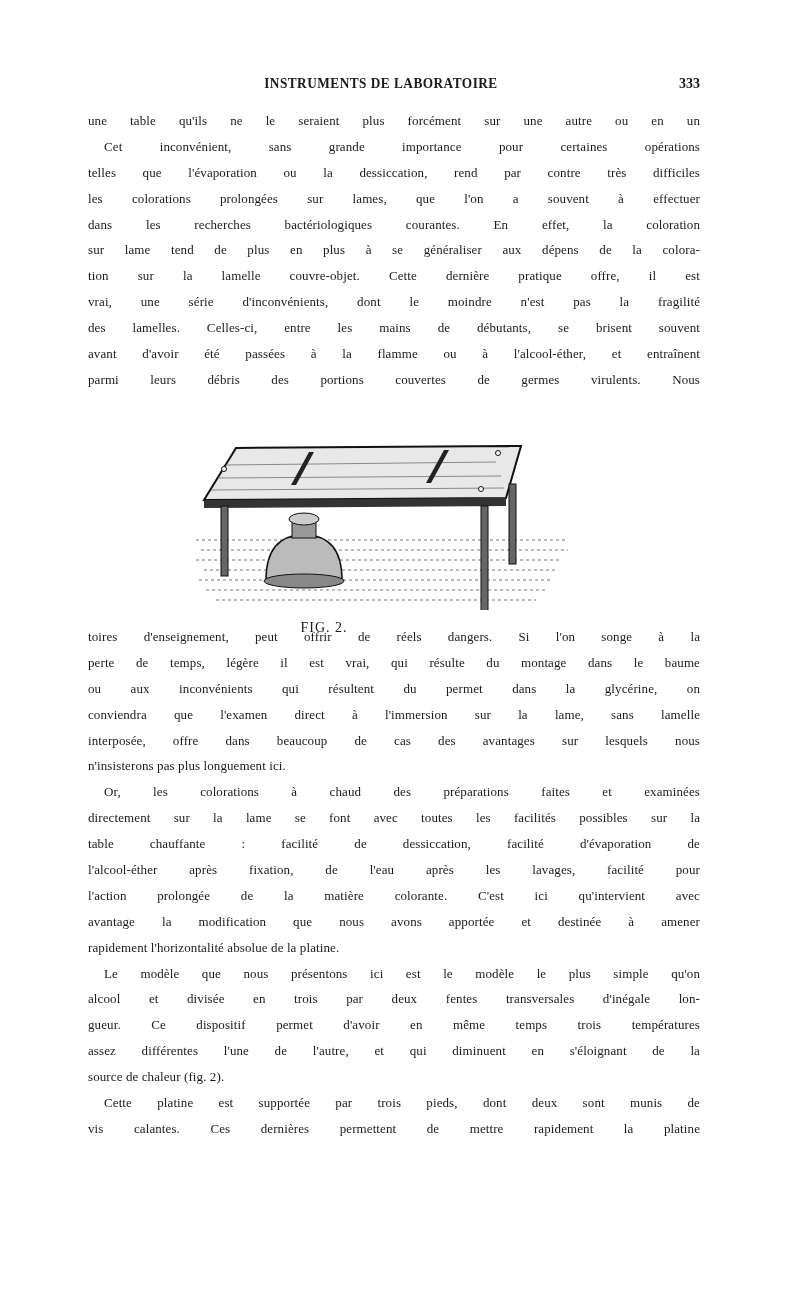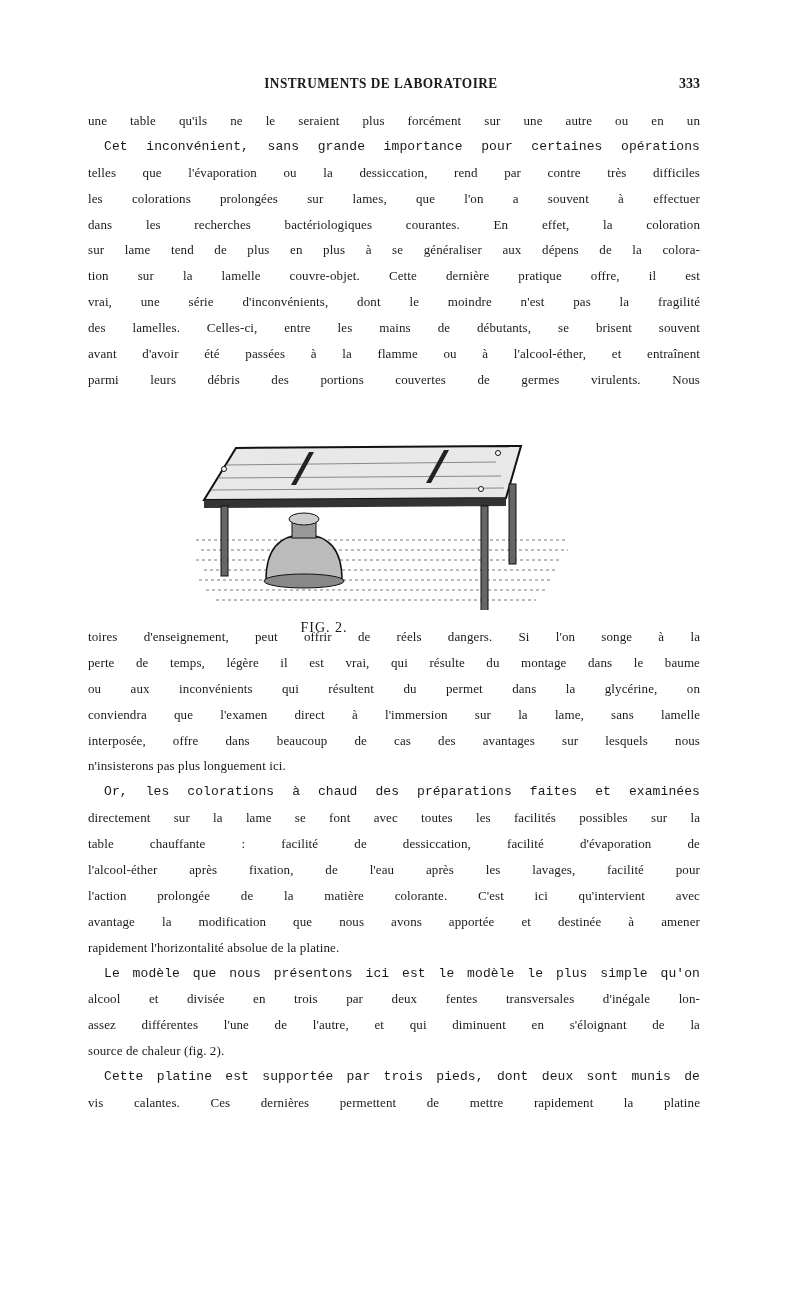--- a/index.html
+++ b/index.html
@@ -19,21 +19,21 @@
     position: absolute; right: 0; top: 0; font-size: 14px; font-weight: bold;
     font-family: "Liberation Serif", serif;
   }
   .block { position: absolute; left: 88px; width: 612px; }
   .line {
     display: block; height: 25.9px; line-height: 25.9px; font-size: 13px;
     white-space: nowrap; text-align: justify; text-align-last: justify;
     font-family: "Liberation Serif", serif; letter-spacing: 0.1px;
   }
   .line.last { text-align-last: left; }
-  .line.indent { padding-left: 16px; font-family: Liberation Mono, monospace; }
+  .line.indent { padding-left: 16px; }
   .figure { position: absolute; left: 196px; top: 440px; width: 380px; height: 170px; }
   .fig-caption {
     position: absolute; top: 620px; left: 0; width: 648px; text-align: center;
     font-size: 14px; letter-spacing: 1px; font-family: "Liberation Serif", serif;
   }
 </style>
 </head>
 <body>
 
 <div class="header">
@@ -101,17 +101,18 @@
     <span class="line last">n'insisterons pas plus longuement ici.</span>
     <span class="line indent">Or, les colorations à chaud des préparations faites et examinées</span>
     <span class="line">directement sur la lame se font avec toutes les facilités possibles sur la</span>
     <span class="line">table chauffante : facilité de dessiccation, facilité d'évaporation de</span>
     <span class="line">l'alcool-éther après fixation, de l'eau après les lavages, facilité pour</span>
     <span class="line">l'action prolongée de la matière colorante. C'est ici qu'intervient avec</span>
     <span class="line">avantage la modification que nous avons apportée et destinée à amener</span>
     <span class="line last">rapidement l'horizontalité absolue de la platine.</span>
     <span class="line indent">Le modèle que nous présentons ici est le modèle le plus simple qu'on</span>
     <span class="line">alcool et divisée en trois par deux fentes transversales d'inégale lon-</span>
+    <span class="line">gueur. Ce dispositif permet d'avoir en même temps trois températures</span>
     <span class="line">assez différentes l'une de l'autre, et qui diminuent en s'éloignant de la</span>
     <span class="line last">source de chaleur (fig. 2).</span>
     <span class="line indent">Cette platine est supportée par trois pieds, dont deux sont munis de</span>
     <span class="line">vis calantes. Ces dernières permettent de mettre rapidement la platine</span>
   </div>
 
 </body></html>

